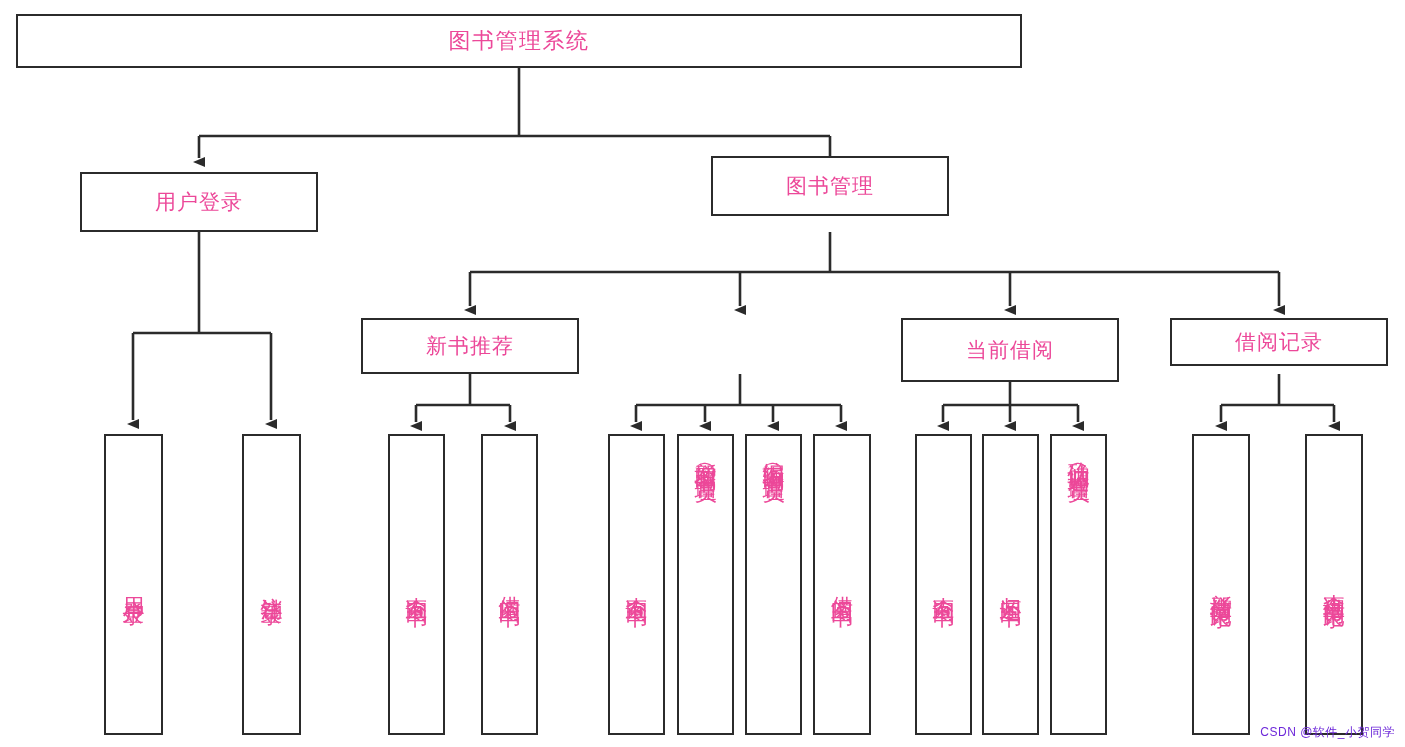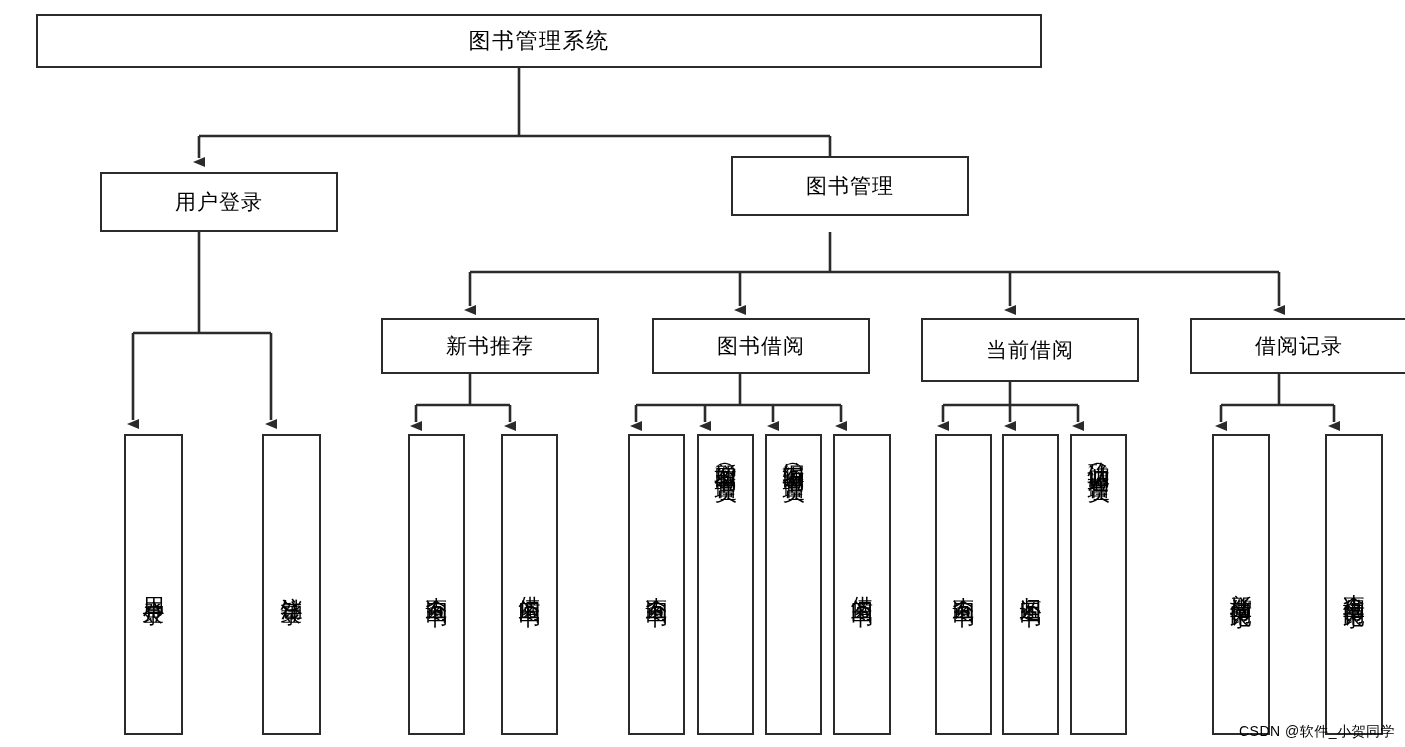--- a/index.html
+++ b/index.html
@@ -28,22 +28,21 @@
     pointer-events: none;
   }
   .node {
     position: absolute;
     box-sizing: border-box;
     border: 2px solid #2b2b2b;
     background: #ffffff;
     display: flex;
     align-items: center;
     justify-content: center;
-    color: #000000;
-    margin-left: 20px;
+    color: #ec4899;
   }
   .node-label {
     display: block;
     text-align: center;
     line-height: 1.18;
     white-space: pre;
   }
   
   .node.horizontal .node-label {
     font-size: 21px;
@@ -68,22 +67,22 @@
     white-space: nowrap;
   }
   .node.vertical.center-text {
     align-items: center;
     padding-top: 0;
   }
   #watermark {
     position: absolute;
     right: 10px;
     bottom: 6px;
-    font-size: 14px;
-    color: #000000;
+    font-size: 12px;
+    color: #6d28d9;
     letter-spacing: 0.5px;
     user-select: none;
     white-space: nowrap;
   }
 </style>
 </head>
 <body>
 
 <div id="diagram-root">
 
@@ -146,29 +145,26 @@
   </div>
 
   <div class="node horizontal" style="left:711px; top:156px; width:238px; height:60px;">
     <span class="node-label">图书管理</span>
   </div>
 
   <div class="node horizontal" style="left:361px; top:318px; width:218px; height:56px;">
     <span class="node-label">新书推荐</span>
   </div>
 
-  <div class="node horizontal" style="left:632px; top:318px; width:218px; height:56px;">
-    <span class="node-label">图书借阅</span>
-  </div>
 
   <div class="node horizontal" style="left:901px; top:318px; width:218px; height:64px;">
     <span class="node-label">当前借阅</span>
   </div>
 
-  <div class="node horizontal" style="left:1170px; top:318px; width:218px; height:56px;">
+  <div class="node horizontal" style="left:1170px; top:318px; width:218px; height:48px;">
     <span class="node-label">借阅记录</span>
   </div>
 
   <div class="node vertical center-text" style="left:104px; top:434px; width:59px; height:301px;">
     <span class="node-label">用户登录</span>
   </div>
 
   <div class="node vertical center-text" style="left:242px; top:434px; width:59px; height:301px;">
     <span class="node-label">注销登录</span>
   </div>

